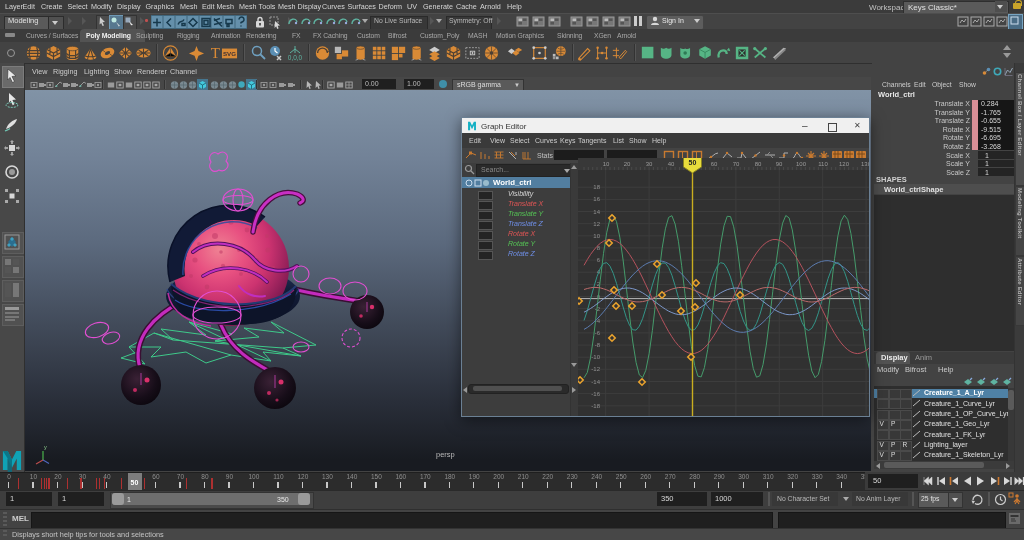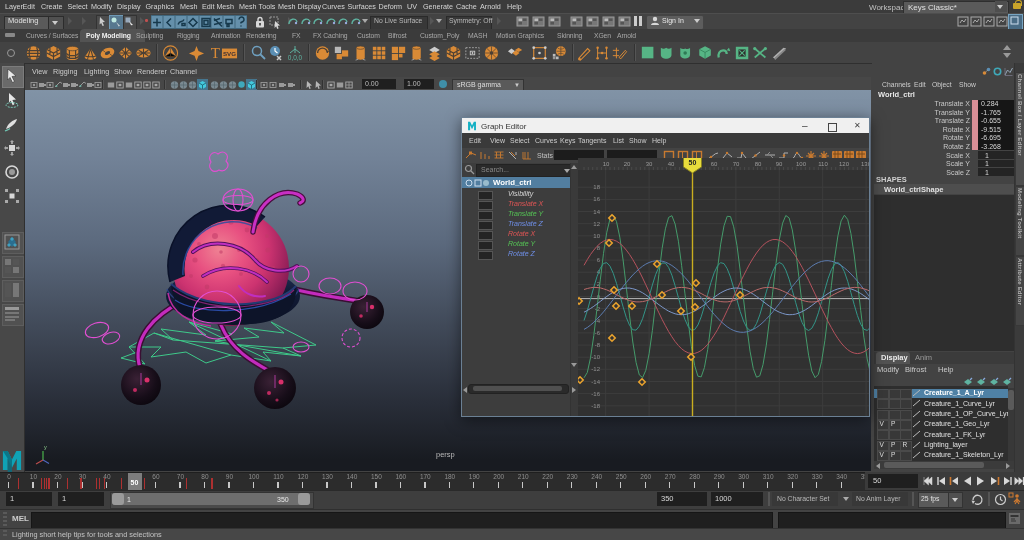--- a/index.html
+++ b/index.html
@@ -1051,21 +1051,21 @@
 <div class="abs " style="left:0px;top:509px;width:1024px;height:19px;background:#434343;border-top:1px solid #2f2f2f;"></div>
 <div class="abs " style="left:12px;top:514px;font-size:8px;color:#cccccc;font-weight:bold;white-space:nowrap;">MEL</div>
 <div class="abs " style="left:31px;top:511.5px;width:740px;height:15px;background:#1f1f1f;border:1px solid #161616;"></div>
 <div class="abs " style="left:778px;top:511.5px;width:226px;height:15px;background:#1f1f1f;border:1px solid #161616;"></div>
 <svg class="abs" style="left:1008px;top:512px" width="14" height="14">
     <rect x="1" y="1" width="11" height="11" fill="#6a6a6a"></rect>
     <rect x="2.5" y="3" width="8" height="2" fill="#333"></rect>
     <path d="M3 7h4M3 9h5" stroke="#333"></path>
   </svg>
 <div class="abs " style="left:0px;top:528px;width:1024px;height:12px;background:#474747;border-top:1px solid #333;"></div>
-<div class="abs " style="left:12px;top:530.5px;font-size:7.3px;color:#c4c4c4;font-weight:normal;white-space:nowrap;">Lighting short help tips for tools and selections</div>
+<div class="abs " style="left:12px;top:530.5px;font-size:7.3px;color:#c4c4c4;font-weight:normal;white-space:nowrap;">Displays short help tips for tools and selections</div>
 <div class="abs " style="left:3px;top:512px;width:4px;height:1.5px;background:#5a5a5a;"></div>
 <div class="abs " style="left:3px;top:516px;width:4px;height:1.5px;background:#5a5a5a;"></div>
 <div class="abs " style="left:3px;top:520px;width:4px;height:1.5px;background:#5a5a5a;"></div>
 <div class="abs " style="left:3px;top:524px;width:4px;height:1.5px;background:#5a5a5a;"></div>
 <div class="abs " style="left:3px;top:530px;width:4px;height:1.5px;background:#5a5a5a;"></div>
 <div class="abs " style="left:3px;top:534px;width:4px;height:1.5px;background:#5a5a5a;"></div>
 <div class="abs " style="left:461px;top:117px;width:409px;height:300px;background:#6b8094;box-shadow:0 3px 14px rgba(0,0,0,0.5);"></div>
 <div class="abs " style="left:462px;top:118px;width:407px;height:298px;background:#3a3a3a;"></div>
 <div class="abs " style="left:462px;top:118px;width:407px;height:15px;background:#f0f0f0;"></div>
 <svg class="abs" style="left:467px;top:121px" width="10" height="10" viewBox="0 0 23 24">

